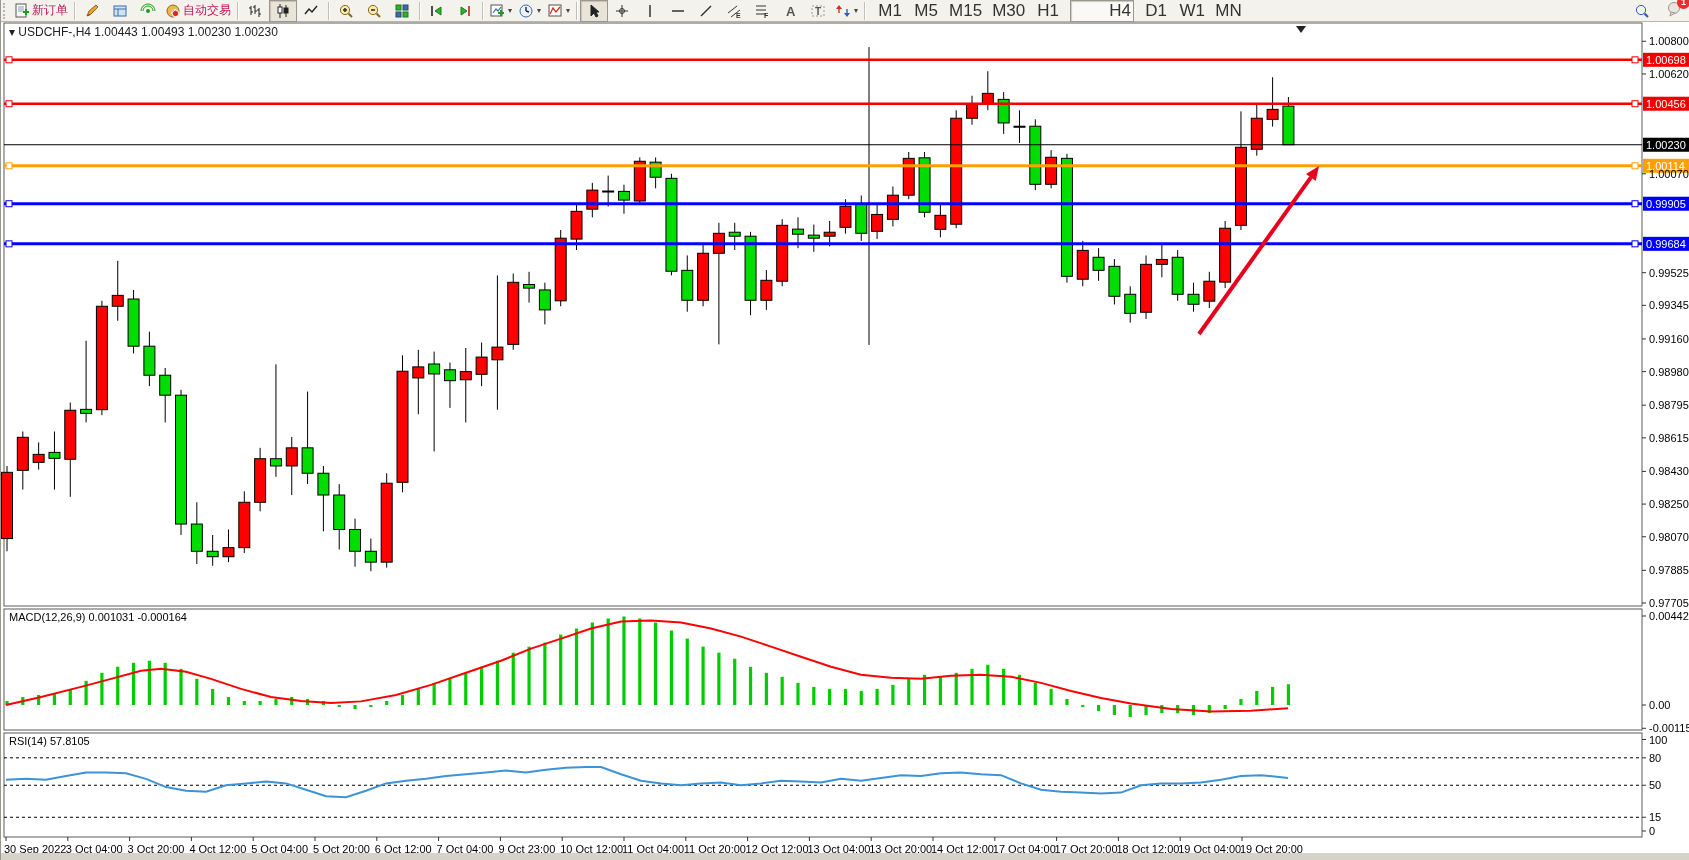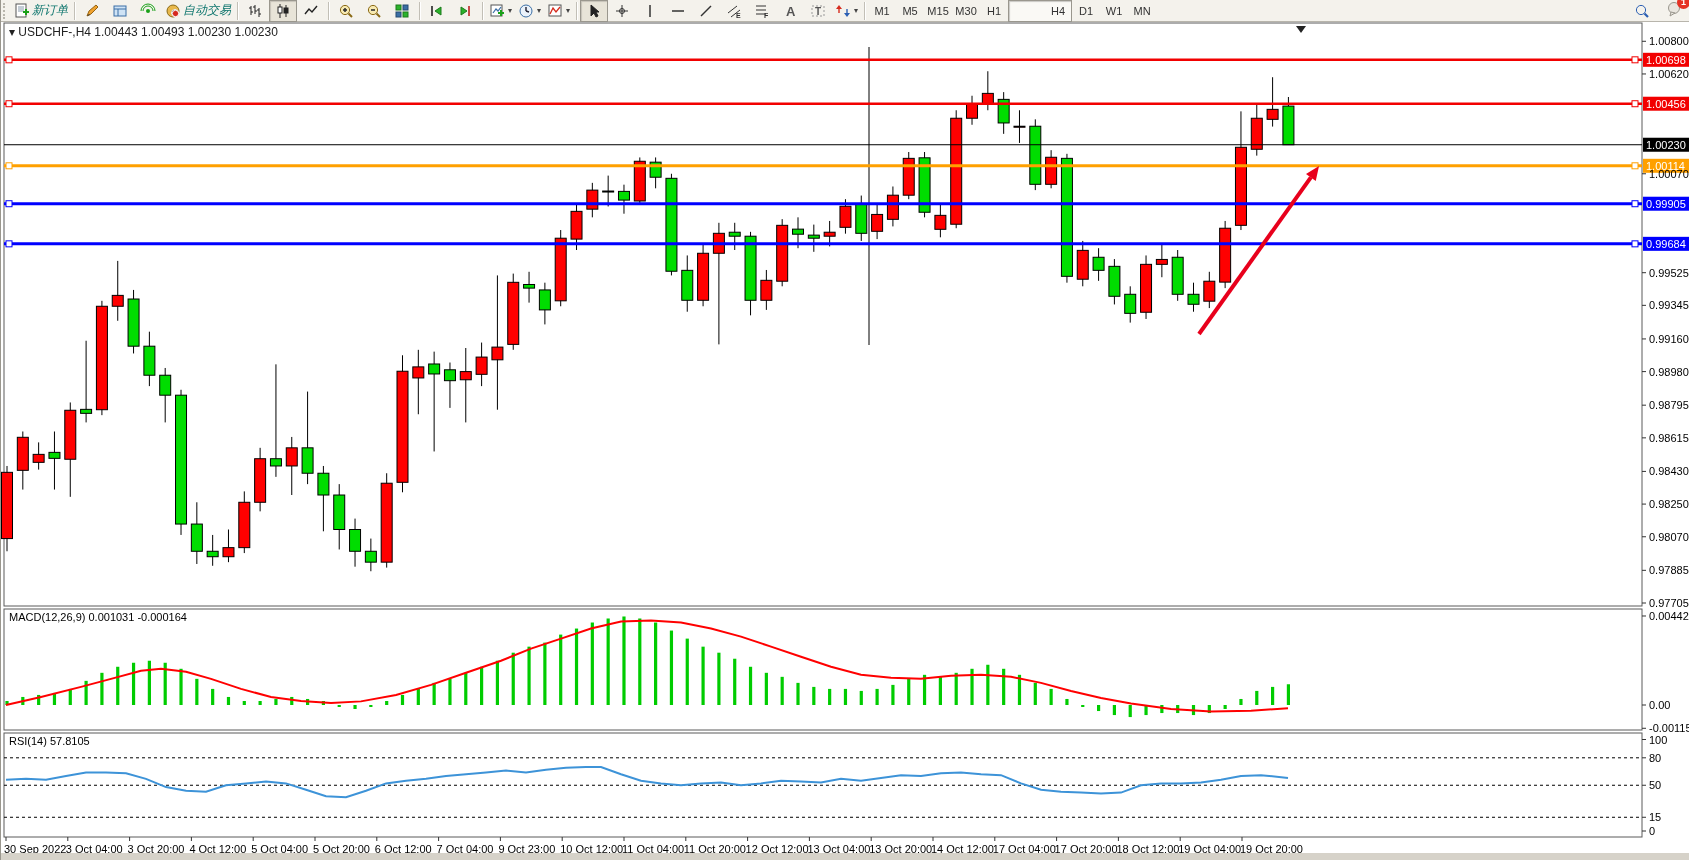--- a/index.html
+++ b/index.html
@@ -3,23 +3,23 @@
 <meta charset="utf-8">
 <style>
   html,body{margin:0;padding:0;background:#d6d2c9;font-family:"Liberation Sans","DejaVu Sans",sans-serif;}
   #app{position:relative;width:1689px;height:860px;background:#fff;overflow:hidden;border-left:1px solid #9a978e;border-right:1px solid #9a978e;}
   
   #toolbar{position:absolute;left:0;top:0;width:1689px;height:22px;background:#f4f2ec;border-bottom:1px solid #b8b5ac;display:flex;align-items:center;box-sizing:border-box;}
   .tb-grip{width:4px;height:16px;margin:0 2px;border-left:2px dotted #b9b6ad;}
   .tb-sep{width:1px;height:18px;background:#c2bfb6;margin:0 3px;box-shadow:1px 0 0 #fff;}
   .tb-btn{height:20px;min-width:22px;display:flex;align-items:center;justify-content:center;padding:0 2px;border:1px solid transparent;cursor:default;gap:2px;}
   .tb-btn.active{background:#e8e4d8;border:1px solid #9a978e;box-shadow:inset 1px 1px 1px rgba(0,0,0,.15);}
-  .tb-btn .lbl{font-size:12px;color:#0f766e;white-space:nowrap;font-style:italic;}
+  .tb-btn .lbl{font-size:12px;color:#be185d;white-space:nowrap;}
   .tb-dd{font-size:8px;color:#444;margin-left:1px;}
-  .tf-btn{height:20px;min-width:26px;display:flex;align-items:center;justify-content:center;font-size:11px;color:#333;border:1px solid transparent;}
+  .tf-btn{height:20px;min-width:26px;display:flex;align-items:center;justify-content:center;font-size:17px;color:#333;border:1px solid transparent;margin-left:8px;}
   .tf-btn.active{background:#faf9f5;border:1px solid #9a978e;box-shadow:inset 1px 1px 1px rgba(0,0,0,.2);padding-left:36px;}
   #tb-right{margin-left:auto;display:flex;align-items:center;margin-right:8px;gap:10px;}
   #community-wrap{position:relative;}
   #badge{position:absolute;top:-5px;right:-8px;background:#e53224;color:#fff;border-radius:8px;font-size:9px;min-width:13px;height:13px;display:flex;align-items:center;justify-content:center;font-weight:bold;}
   
   #chart-wrap{position:absolute;left:0;top:22px;width:1689px;height:838px;background:#fff;}
   #bottom-strip{position:absolute;left:0;top:853px;width:1689px;height:7px;background:#d6d2c9;}
   svg text{font-family:"Liberation Sans","DejaVu Sans",sans-serif;}
 </style>
 </head>

